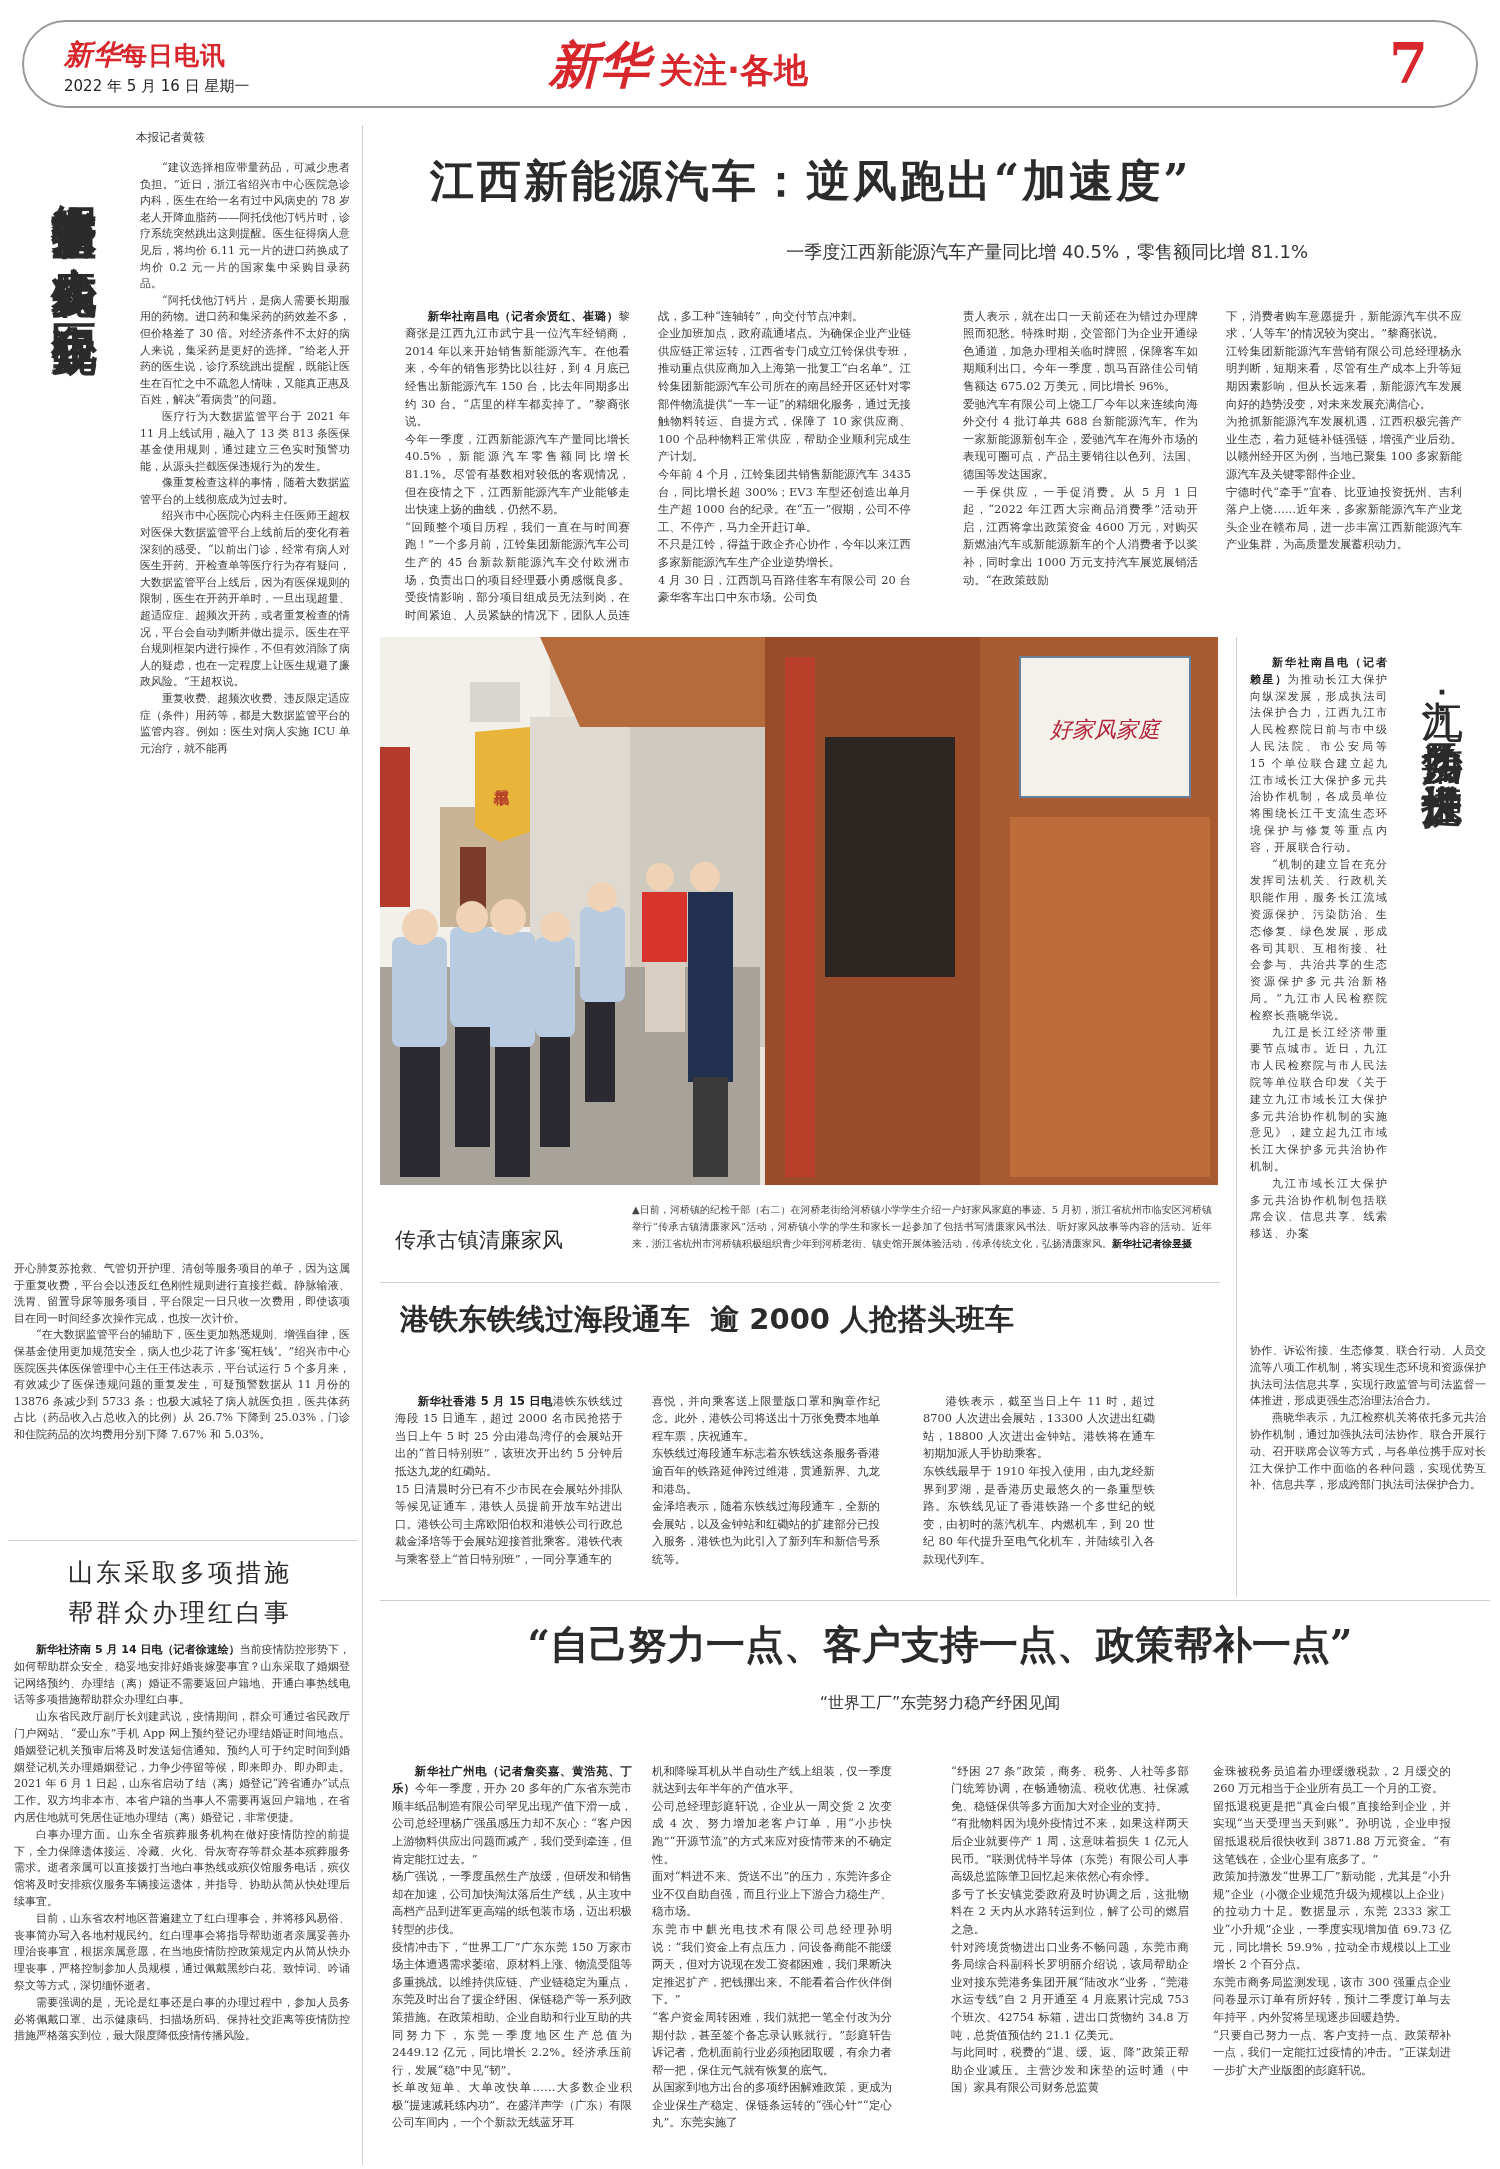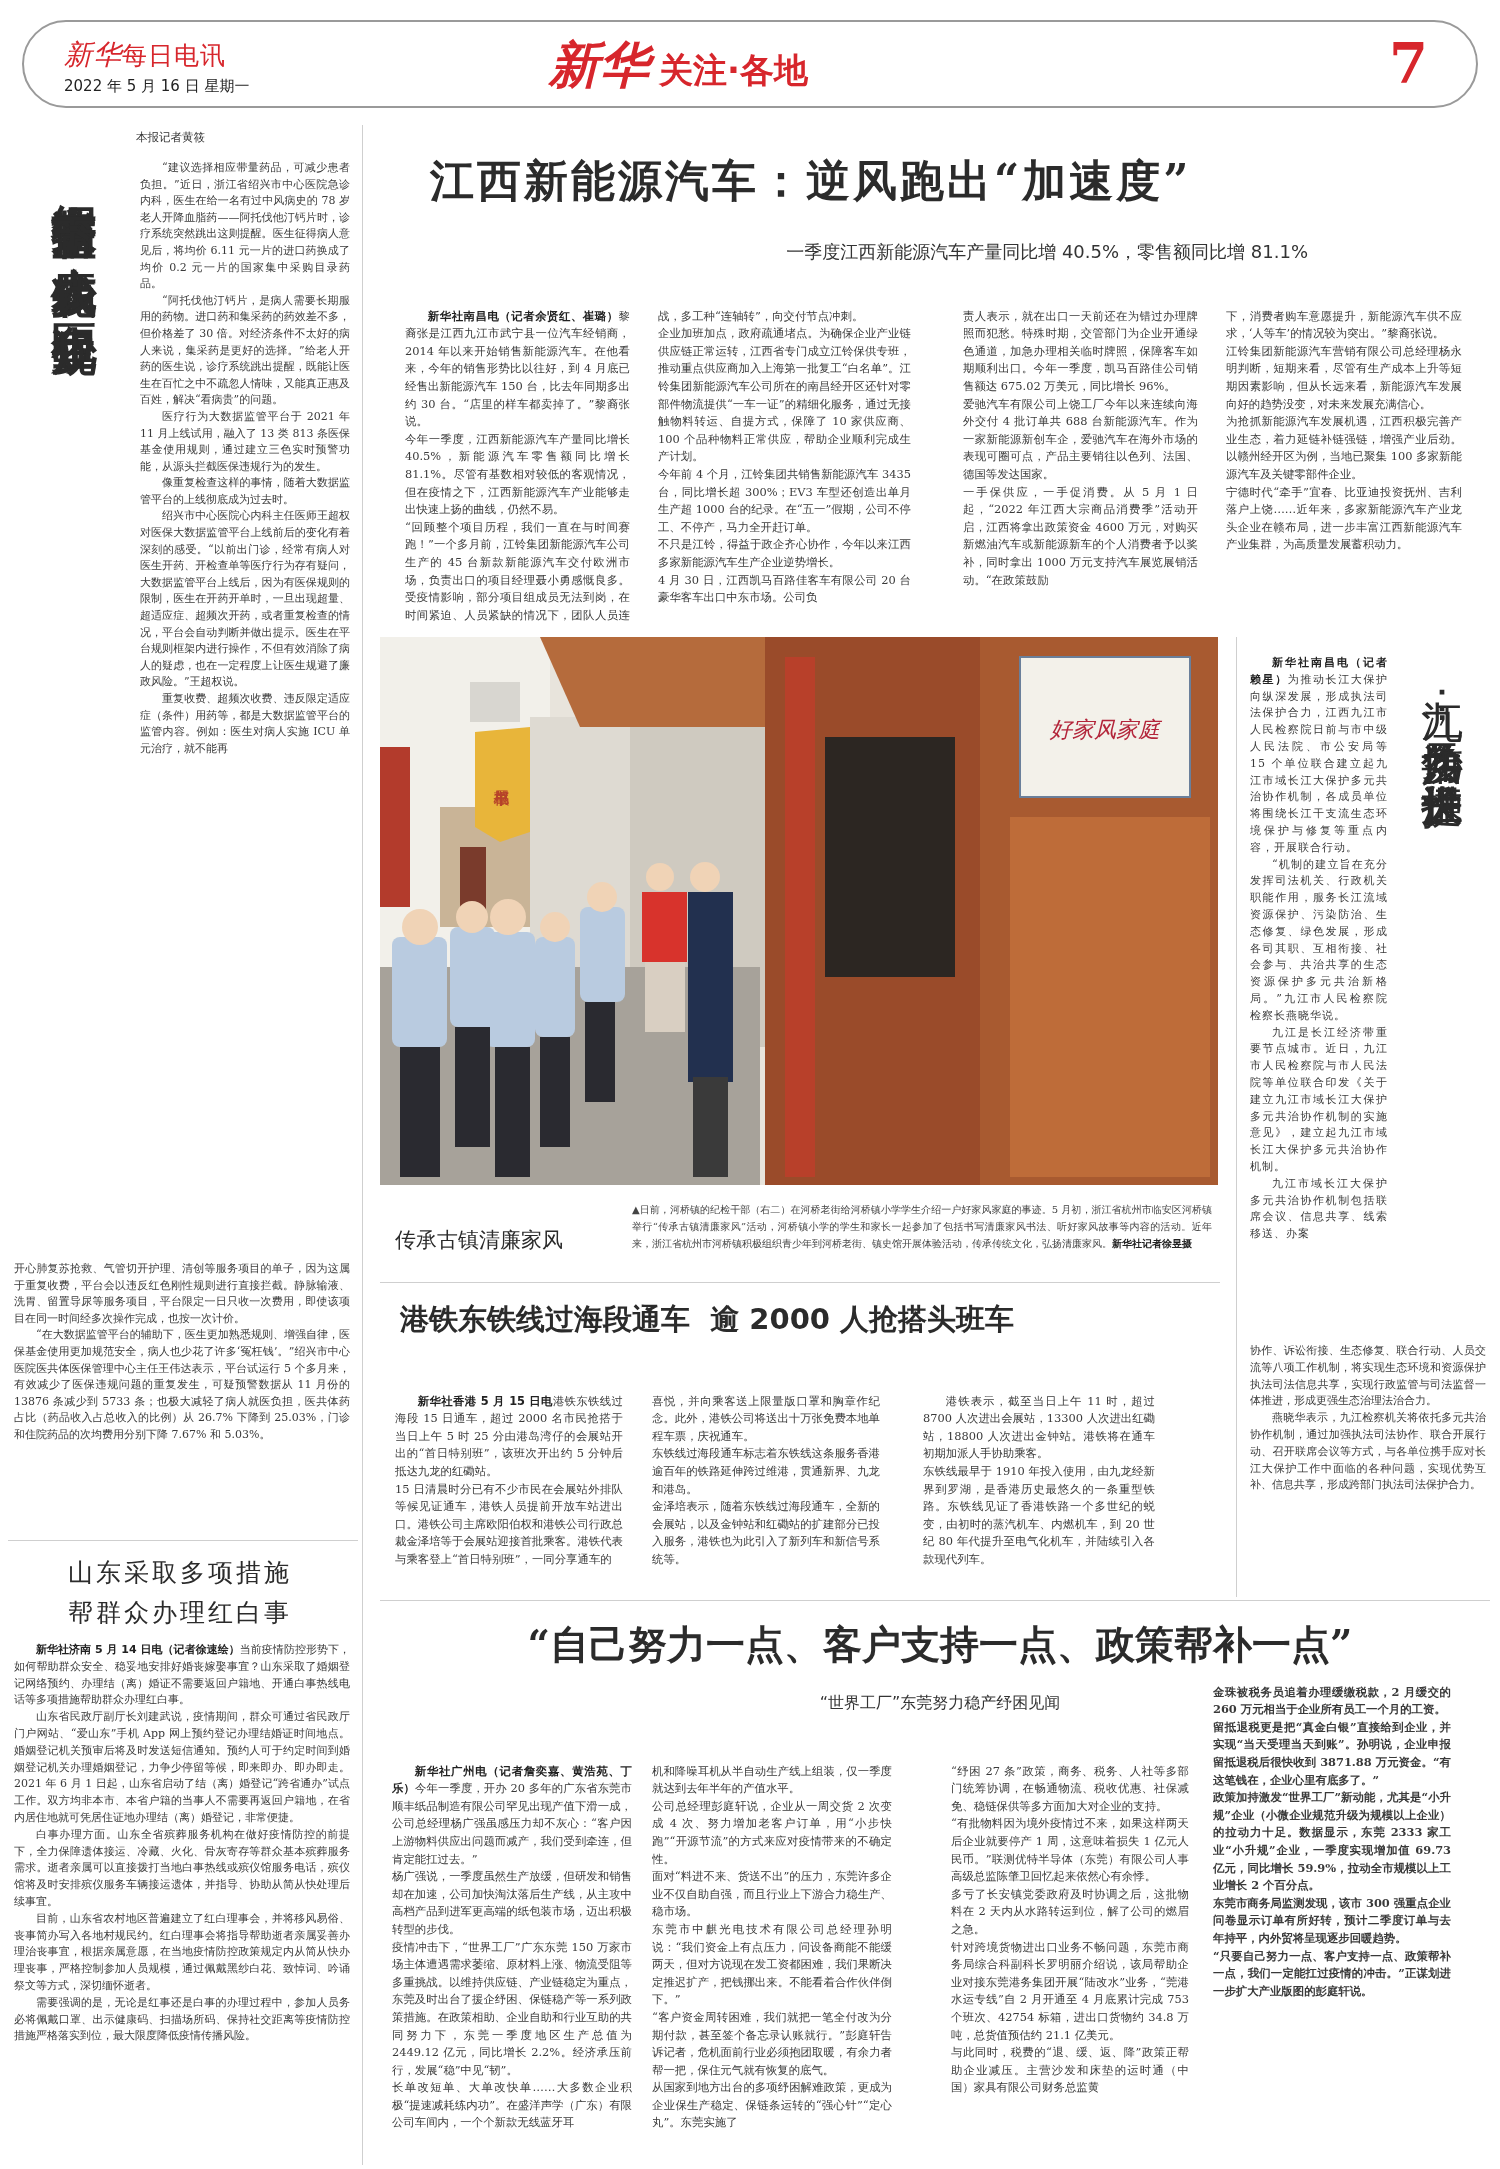--- a/index.html
+++ b/index.html
@@ -4,21 +4,21 @@
 <style>
   * { box-sizing: border-box; margin: 0; padding: 0; }
   html, body { width: 1500px; height: 2169px; background: #ffffff; overflow: hidden; }
   body { position: relative; font-family: "DejaVu Serif", serif; color: #333; }
 
   .masthead {
     position: absolute; left: 22px; top: 20px; width: 1456px; height: 88px;
     border: 2px solid #9a9a9a; border-radius: 46px; background: #fff;
   }
   .mh-brand { position: absolute; left: 40px; top: 14px; }
-  .mh-brand .logo { font-family: "DejaVu Serif", serif; font-weight: normal; font-style: italic; color: #d7262c; font-size: 28px; letter-spacing: 1px; }
+  .mh-brand .logo { font-family: "DejaVu Serif", serif; font-weight: bold; font-style: italic; color: #d7262c; font-size: 28px; letter-spacing: 1px; }
   .mh-brand .logo .sub { font-style: normal; font-size: 25px; }
   .mh-brand .date { font-family: "DejaVu Sans", sans-serif; font-size: 15px; color: #222; margin-top: 3px; }
   .mh-center { position: absolute; left: 525px; top: 10px; display: flex; align-items: baseline; }
   .mh-center .logo2 { font-family: "DejaVu Serif", serif; font-weight: bold; font-style: italic; color: #d7262c; font-size: 50px; }
   .mh-center .section { font-family: "DejaVu Sans", sans-serif; font-weight: bold; color: #d7262c; font-size: 34px; margin-left: 10px; }
   .mh-page { position: absolute; right: 48px; top: 8px; font-family: "DejaVu Serif", serif; font-weight: bold; color: #d7262c; font-size: 56px; }
 
   .txt { font-family: "DejaVu Serif", serif; font-size: 11.4px; line-height: 17.6px; color: #3a3a3a; text-align: justify; }
   .txt p { text-indent: 2em; }
   .dateline { font-family: "DejaVu Sans", sans-serif; font-weight: bold; color: #222; }
@@ -220,20 +220,20 @@
 “客户资金周转困难，我们就把一笔全付改为分期付款，甚至签个备忘录认账就行。”彭庭轩告诉记者，危机面前行业必须抱团取暖，有余力者帮一把，保住元气就有恢复的底气。
 从国家到地方出台的多项纾困解难政策，更成为企业保生产稳定、保链条运转的“强心针”“定心丸”。东莞实施了</p>
   </div>
   <div class="txt" style="position:absolute;left:951px;top:1745px;width:238px;height:420px;overflow:hidden;white-space:pre-line;">
     <p style="text-indent:0;">“纾困 27 条”政策，商务、税务、人社等多部门统筹协调，在畅通物流、税收优惠、社保减免、稳链保供等多方面加大对企业的支持。
 “有批物料因为境外疫情过不来，如果这样两天后企业就要停产 1 周，这意味着损失 1 亿元人民币。”联测优特半导体（东莞）有限公司人事高级总监陈肇卫回忆起来依然心有余悸。
 多亏了长安镇党委政府及时协调之后，这批物料在 2 天内从水路转运到位，解了公司的燃眉之急。
 针对跨境货物进出口业务不畅问题，东莞市商务局综合科副科长罗明丽介绍说，该局帮助企业对接东莞港务集团开展“陆改水”业务，“莞港水运专线”自 2 月开通至 4 月底累计完成 753 个班次、42754 标箱，进出口货物约 34.8 万吨，总货值预估约 21.1 亿美元。
 与此同时，税费的“退、缓、返、降”政策正帮助企业减压。主营沙发和床垫的运时通（中国）家具有限公司财务总监黄</p>
   </div>
-  <div class="txt" style="position:absolute;left:1213px;top:1666px;width:238px;height:420px;overflow:hidden;white-space:pre-line;font-weight:bold;">
+  <div class="txt" style="position:absolute;left:1213px;top:1745px;width:238px;height:420px;overflow:hidden;white-space:pre-line;">
     <p style="text-indent:0;">金珠被税务员追着办理缓缴税款，2 月缓交的 260 万元相当于企业所有员工一个月的工资。
 留抵退税更是把“真金白银”直接给到企业，并实现“当天受理当天到账”。孙明说，企业申报留抵退税后很快收到 3871.88 万元资金。“有这笔钱在，企业心里有底多了。”
 政策加持激发“世界工厂”新动能，尤其是“小升规”企业（小微企业规范升级为规模以上企业）的拉动力十足。数据显示，东莞 2333 家工业“小升规”企业，一季度实现增加值 69.73 亿元，同比增长 59.9%，拉动全市规模以上工业增长 2 个百分点。
 东莞市商务局监测发现，该市 300 强重点企业问卷显示订单有所好转，预计二季度订单与去年持平，内外贸将呈现逐步回暖趋势。
 “只要自己努力一点、客户支持一点、政策帮补一点，我们一定能扛过疫情的冲击。”正谋划进一步扩大产业版图的彭庭轩说。</p>
   </div>
 </section>
 
 </body></html>

